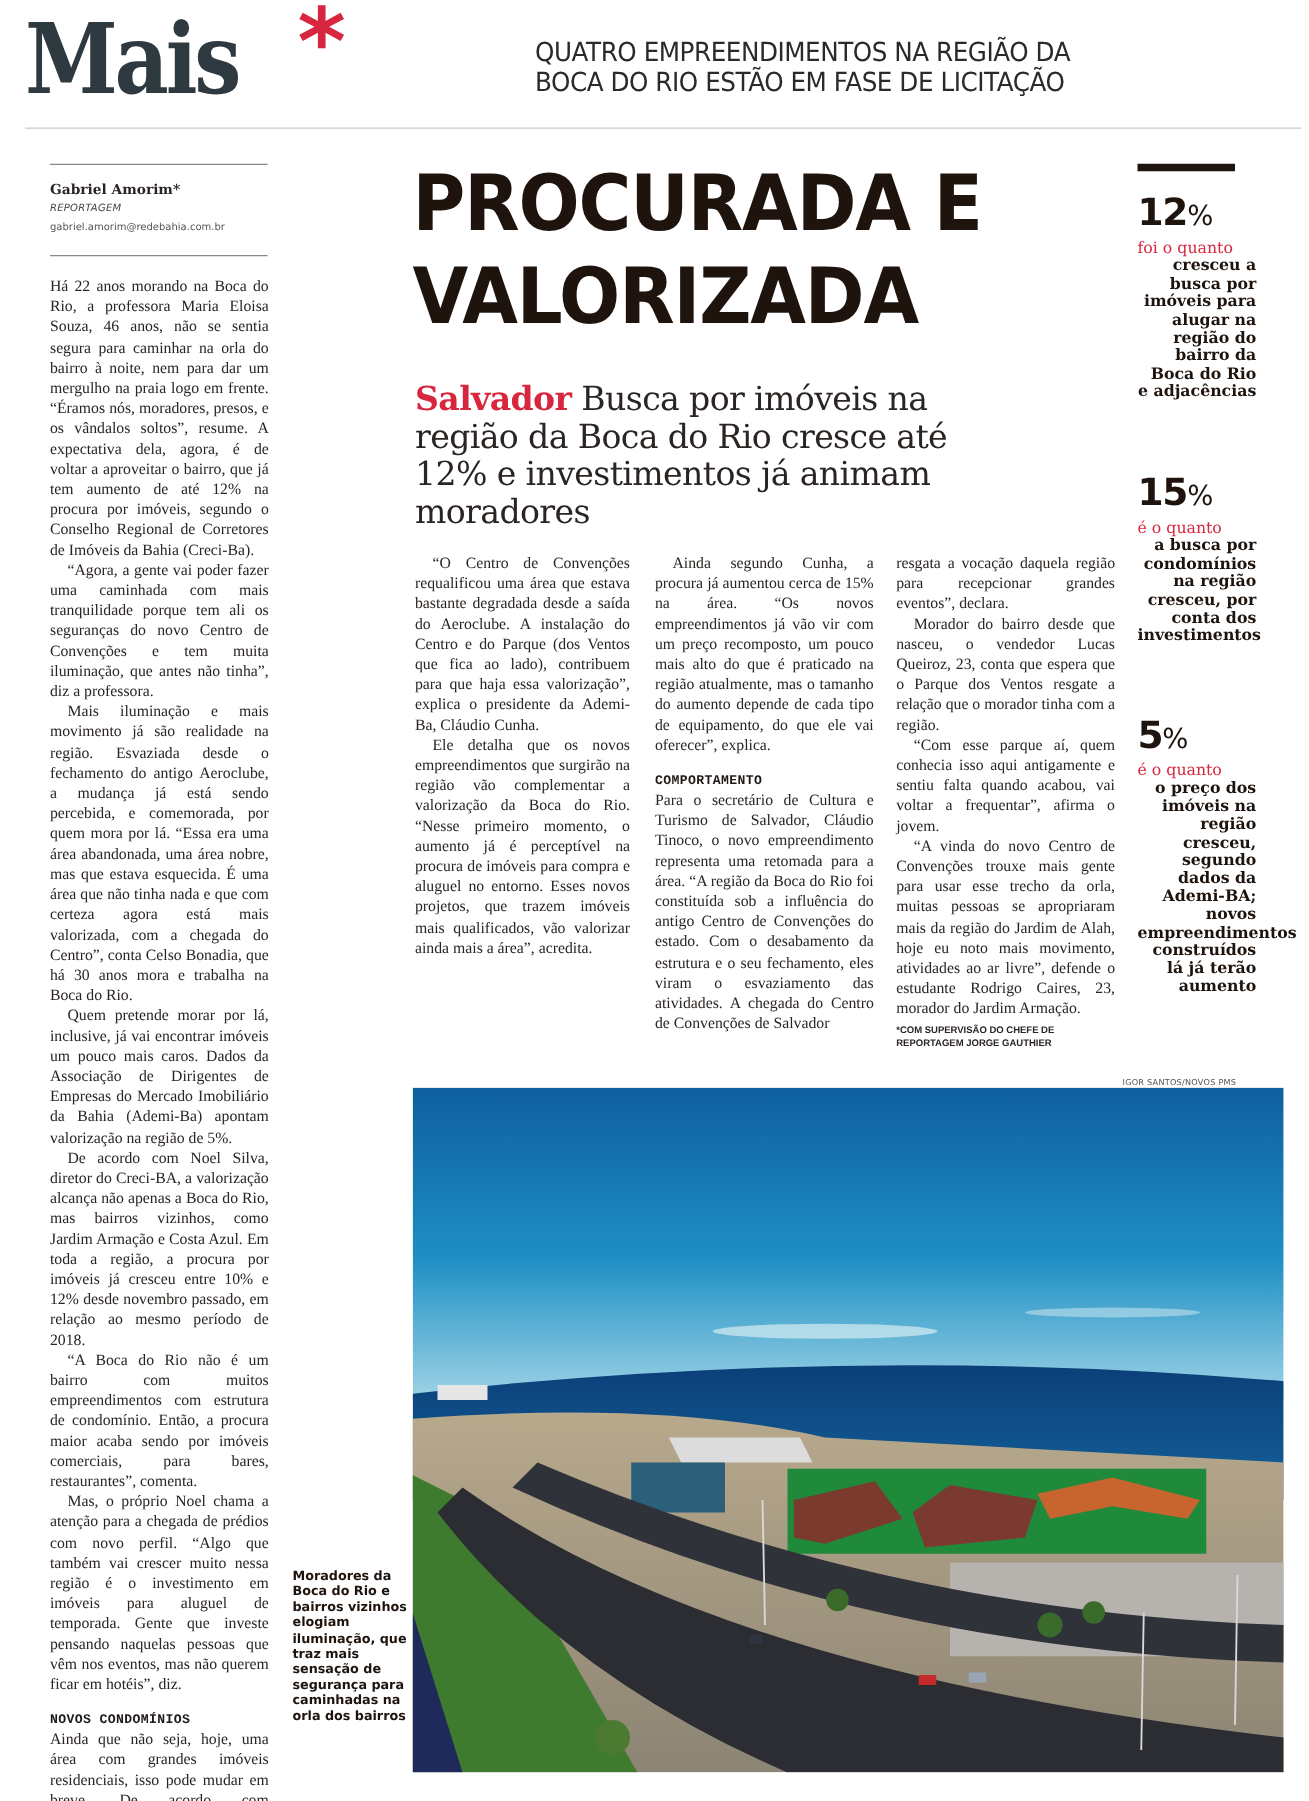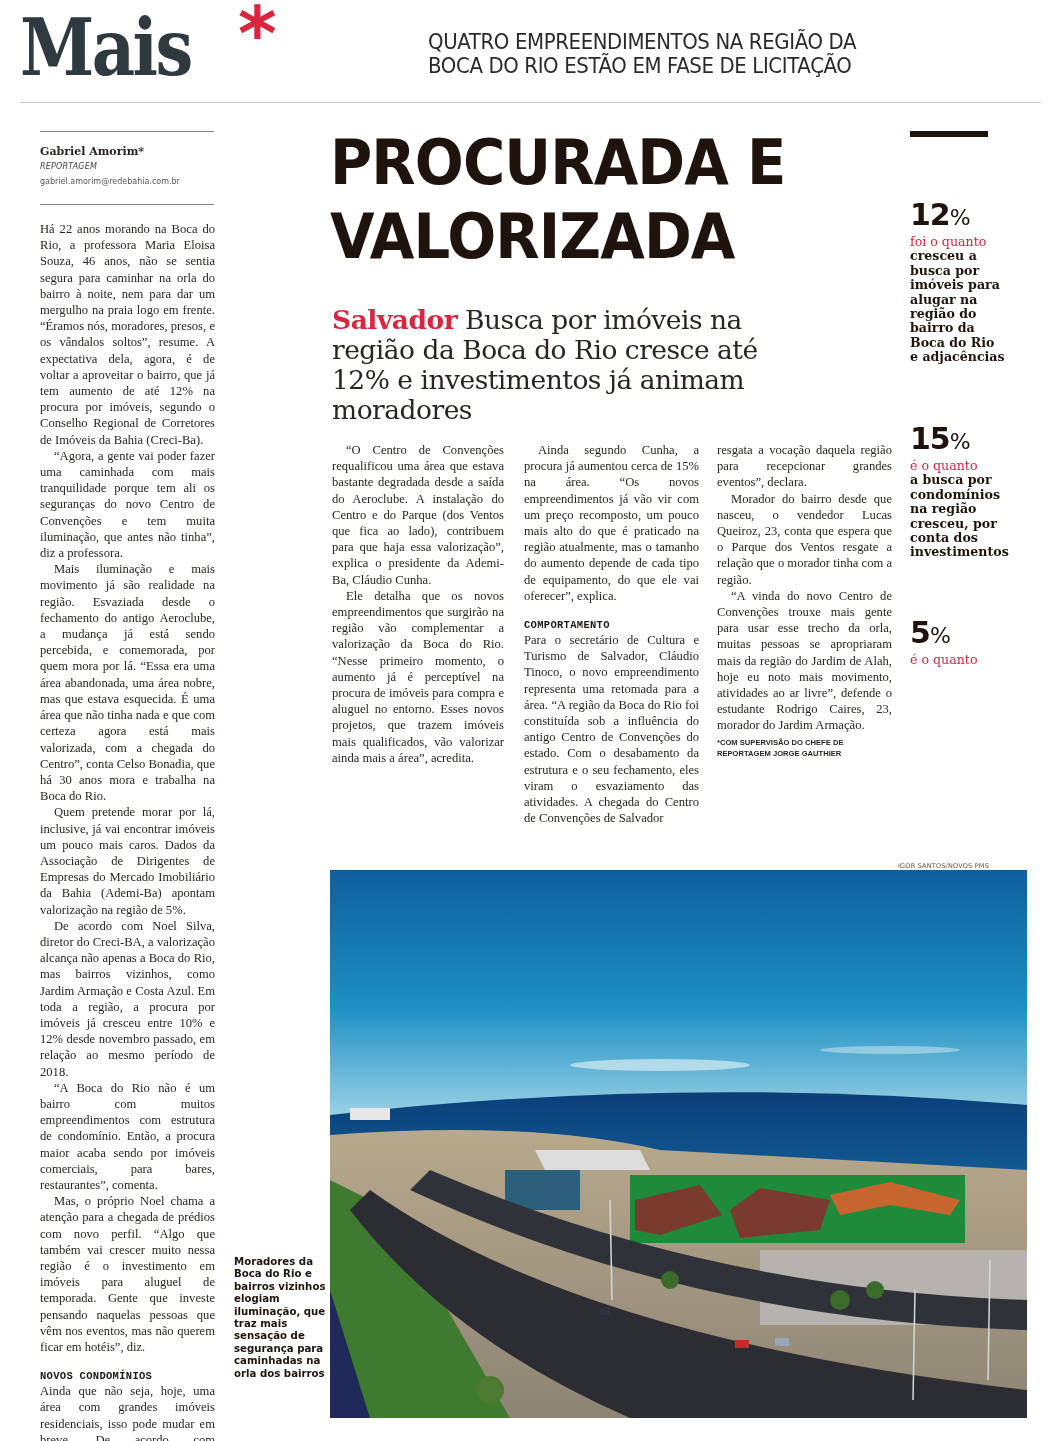--- a/index.html
+++ b/index.html
@@ -31,24 +31,24 @@
   .footnote { font-family: Liberation Sans, sans-serif; font-weight: bold; font-size: 7.6px; line-height: 11px; color: #2a2522; margin-top: 3px; text-align: left; text-indent: 0; }
 
   
   .headline { position: absolute; left: 330px; top: 126px; width: 560px; font-family: "DejaVu Sans", sans-serif; font-weight: bold; font-size: 62px; line-height: 74px; color: #1e140d; letter-spacing: -1px; transform: scaleX(0.93); transform-origin: left; }
   .deck { position: absolute; left: 332px; top: 305px; width: 490px; font-family: "DejaVu Serif", serif; font-size: 26.5px; line-height: 30px; color: #2a2522; letter-spacing: -0.5px; }
   .deck-tag { font-weight: bold; color: #d7263d; }
 
   
   .stat-rule { position: absolute; left: 910px; top: 131px; width: 78px; height: 6px; background: #1e140d; }
   .stat { position: absolute; left: 910px; width: 95px; }
-  .stat-num { font-family: "DejaVu Sans", sans-serif; font-weight: bold; font-size: 30px; line-height: 34px; color: #1e140d; letter-spacing: -1px; margin-top: 44px; }
+  .stat-num { font-family: "DejaVu Sans", sans-serif; font-weight: bold; font-size: 30px; line-height: 34px; color: #1e140d; letter-spacing: -1px; }
   .stat-num .pct { font-size: 22px; font-weight: normal; }
   .stat-lead { font-family: "DejaVu Serif", serif; font-weight: normal; font-size: 12.6px; line-height: 14.4px; color: #d7263d; }
-  .stat-text { font-family: "DejaVu Serif", serif; font-weight: bold; font-size: 12.6px; line-height: 14.4px; color: #1e140d; }
+  .stat-text { font-family: "DejaVu Serif", serif; font-weight: bold; font-size: 12.6px; line-height: 14.4px; color: #1e140d; text-align: right; }
   .stat-1 { top: 154px; }
   .stat-2 { top: 378px; }
   .stat-3 { top: 572px; }
 
   
   .credit { position: absolute; left: 898px; top: 862px; font-family: "DejaVu Sans", sans-serif; font-size: 6.5px; color: #555; letter-spacing: 0.2px; }
   .photo { position: absolute; left: 330px; top: 870px; width: 697px; height: 548px; overflow: hidden; }
   .photo svg { display: block; width: 100%; height: 100%; }
   .caption { position: absolute; left: 234px; top: 1256px; width: 92px; font-family: "DejaVu Sans", sans-serif; font-weight: bold; font-size: 10.2px; line-height: 12.4px; color: #1e140d; }
 </style>
@@ -93,20 +93,21 @@
 
 <div class="col col-3">
   <p>Ainda segundo Cunha, a procura já aumentou cerca de 15% na área. “Os novos empreendimentos já vão vir com um preço recomposto, um pouco mais alto do que é praticado na região atualmente, mas o tamanho do aumento depende de cada tipo de equipamento, do que ele vai oferecer”, explica.</p>
   <div class="subhead">COMPORTAMENTO</div>
   <p class="noindent">Para o secretário de Cultura e Turismo de Salvador, Cláudio Tinoco, o novo empreendimento representa uma retomada para a área. “A região da Boca do Rio foi constituída sob a influência do antigo Centro de Convenções do estado. Com o desabamento da estrutura e o seu fechamento, eles viram o esvaziamento das atividades. A chegada do Centro de Convenções de Salvador</p>
 </div>
 
 <div class="col col-4">
   <p class="noindent">resgata a vocação daquela região para recepcionar grandes eventos”, declara.</p>
   <p>Morador do bairro desde que nasceu, o vendedor Lucas Queiroz, 23, conta que espera que o Parque dos Ventos resgate a relação que o morador tinha com a região.</p>
+  <p>“Com esse parque aí, quem conhecia isso aqui antigamente e sentiu falta quando acabou, vai voltar a frequentar”, afirma o jovem.</p>
   <p>“A vinda do novo Centro de Convenções trouxe mais gente para usar esse trecho da orla, muitas pessoas se apropriaram mais da região do Jardim de Alah, hoje eu noto mais movimento, atividades ao ar livre”, defende o estudante Rodrigo Caires, 23, morador do Jardim Armação.</p>
   <div class="footnote">*COM SUPERVISÃO DO CHEFE DE REPORTAGEM JORGE GAUTHIER</div>
 </div>
 
 <div class="stat-rule"></div>
 
 <div class="stat stat-1">
   <div class="stat-num"><span>12</span><span class="pct">%</span></div>
   <div class="stat-lead">foi o quanto</div>
   <div class="stat-text">cresceu a busca por imóveis para alugar na região do bairro da Boca do Rio e adjacências</div>
@@ -114,20 +115,21 @@
 
 <div class="stat stat-2">
   <div class="stat-num"><span>15</span><span class="pct">%</span></div>
   <div class="stat-lead">é o quanto</div>
   <div class="stat-text">a busca por condomínios na região cresceu, por conta dos investimentos</div>
 </div>
 
 <div class="stat stat-3">
   <div class="stat-num"><span>5</span><span class="pct">%</span></div>
   <div class="stat-lead">é o quanto</div>
+  <div class="stat-text">o preço dos imóveis na região cresceu, segundo dados da Ademi-BA; novos empreendimentos construídos lá já terão aumento</div>
 </div>
 
 <div class="credit">IGOR SANTOS/NOVOS PMS</div>
 <div class="photo" aria-label="Vista aérea da orla da Boca do Rio com o Centro de Convenções e avenida">
   <svg viewBox="0 0 697 548" preserveAspectRatio="none">
     <defs>
       <linearGradient id="sky" x1="0" y1="0" x2="0" y2="1">
         <stop offset="0" stop-color="#0e5f9e"></stop>
         <stop offset="0.55" stop-color="#1e8fc4"></stop>
         <stop offset="1" stop-color="#9fd4e6"></stop>

